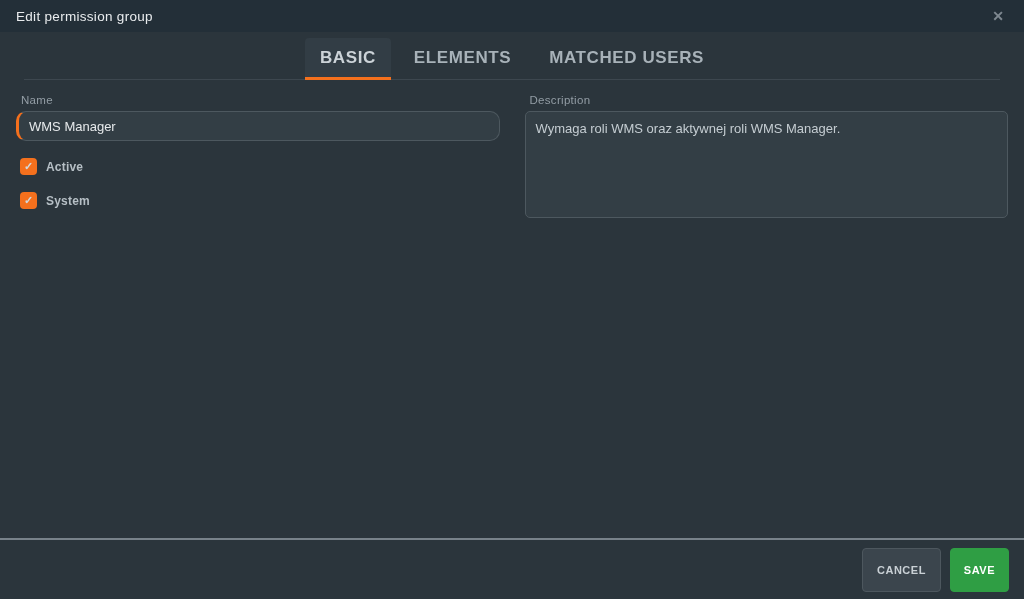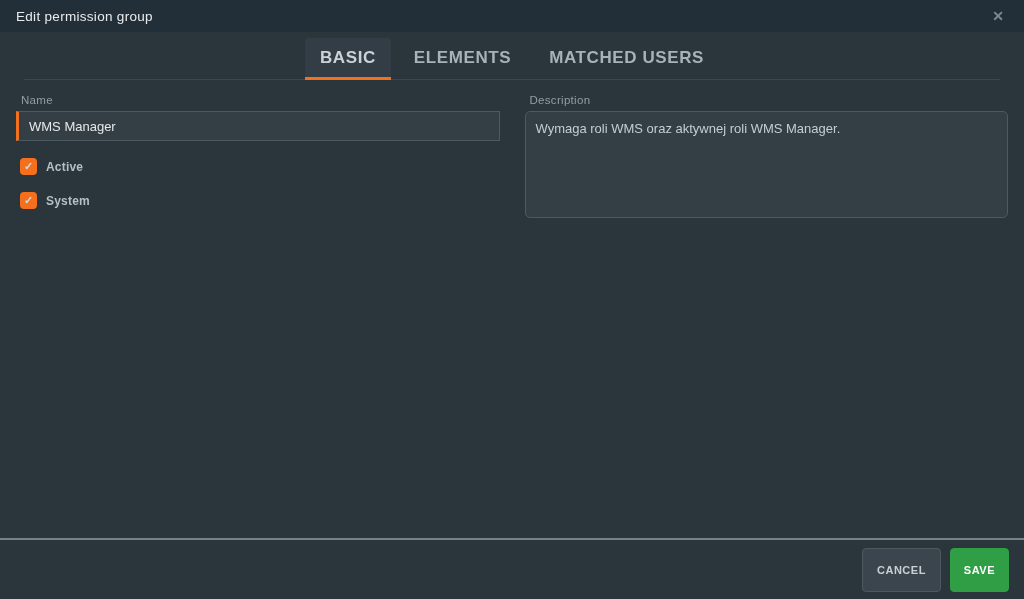--- a/index.html
+++ b/index.html
@@ -67,21 +67,21 @@
   .field-label {
     display: block;
     margin: 14px 0 5px 5px;
     font-size: 11.5px; color: #939da5; letter-spacing: 0.3px;
   }
   .text-input {
     width: 100%; height: 30px;
     background: #333e45;
     border: 1px solid #4d585f;
     border-left: 3px solid #f4701d;
-    border-radius: 0;
+    border-radius: 10px;
     color: #e6e9eb; font-size: 13px;
     padding: 0 10px;
     font-family: "Liberation Sans", sans-serif;
     outline: none;
   }
   .textarea {
     width: 100%; height: 107px;
     background: #333e45;
     border: 1px solid #4d585f;
     border-radius: 5px;

